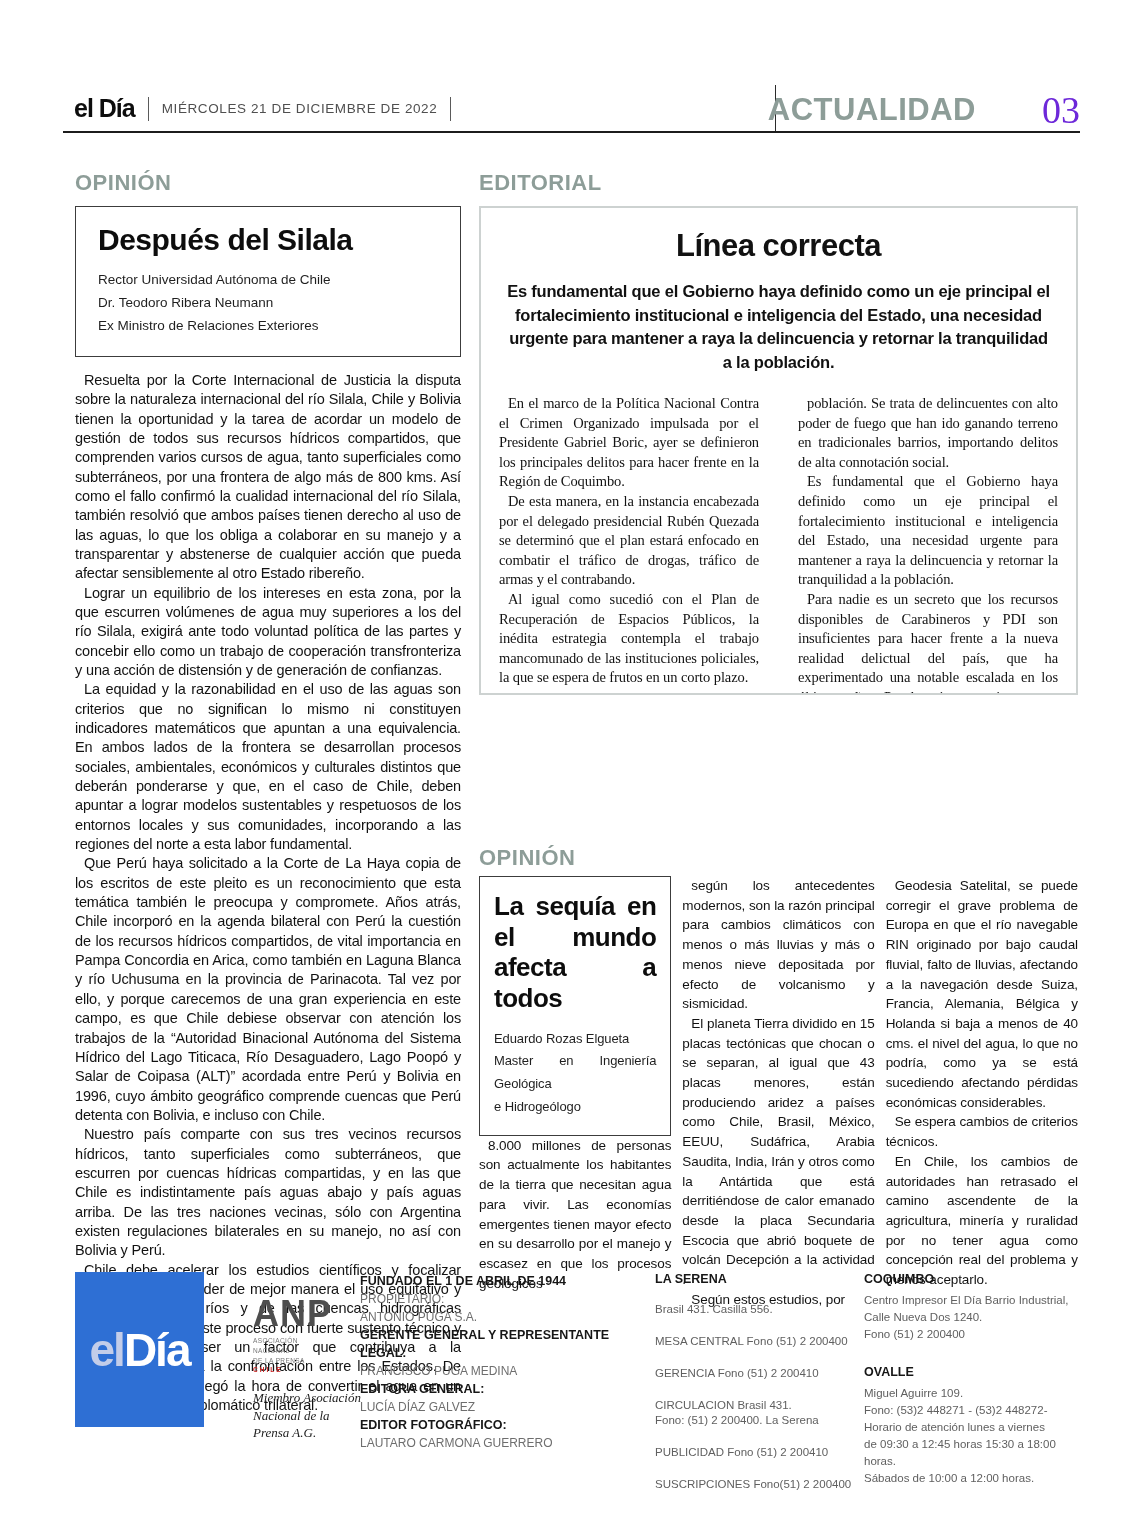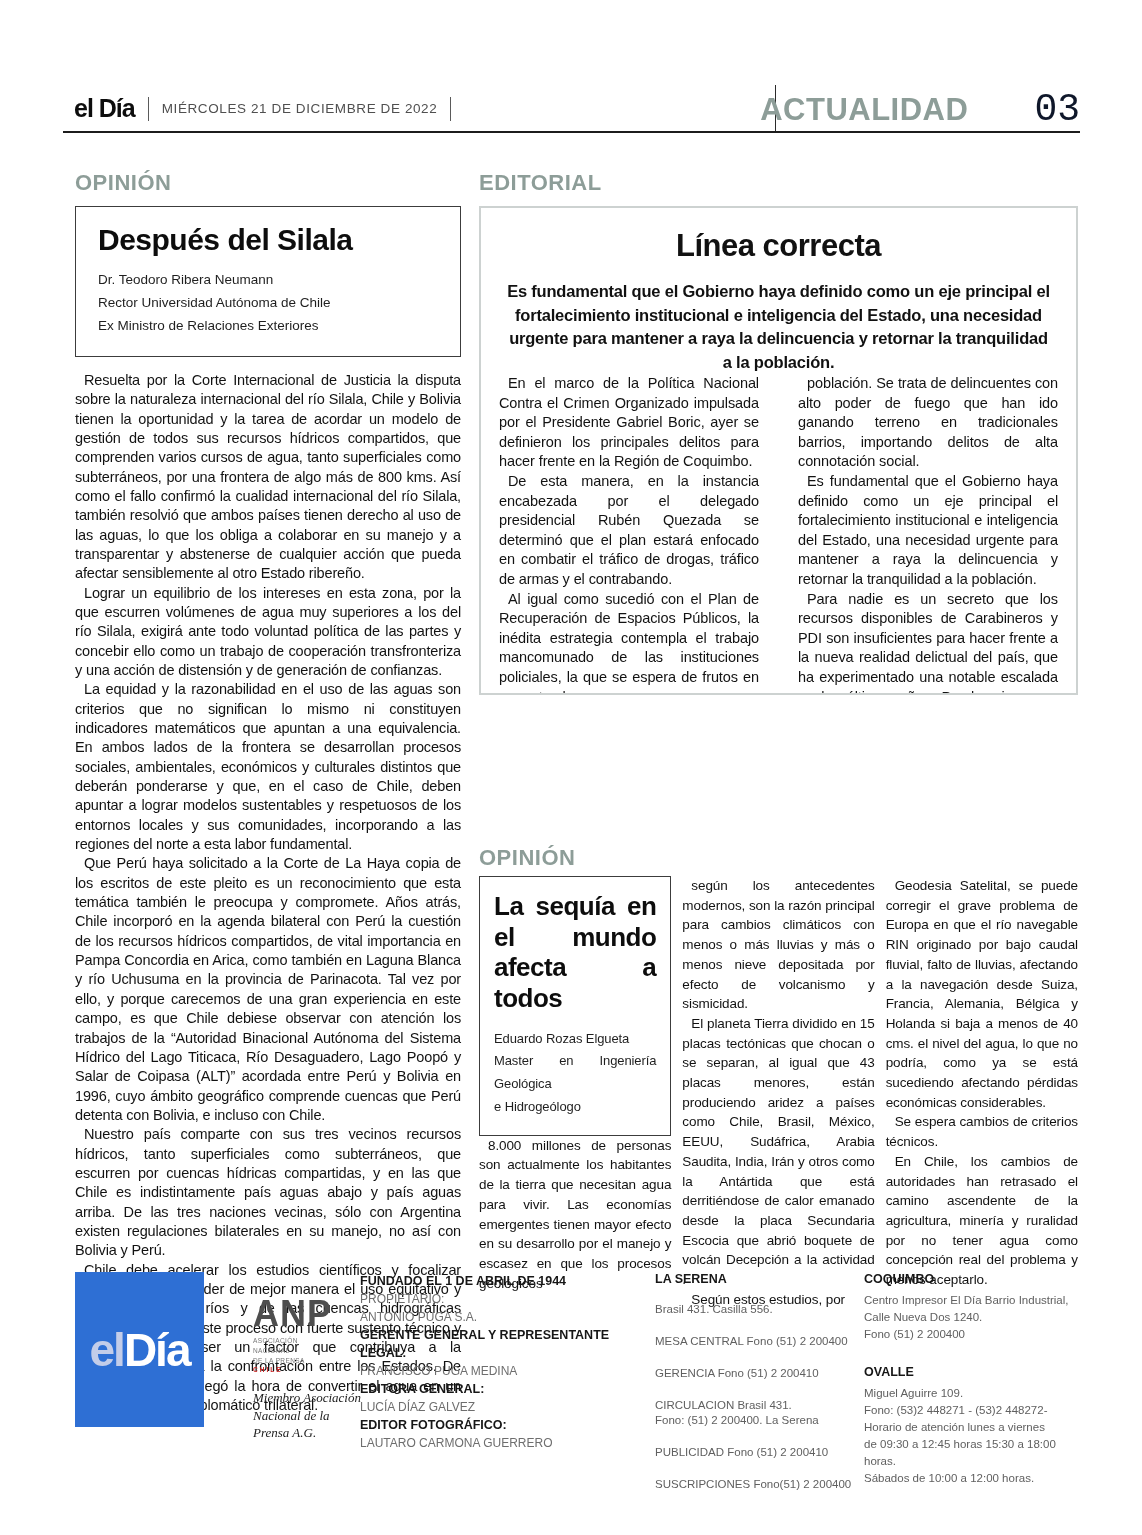--- a/index.html
+++ b/index.html
@@ -8,40 +8,40 @@
 
   
   .hdr-left{position:absolute;left:74px;top:94px;display:flex;align-items:center;gap:13px;text-align:center;}
   .hdr-logo{font-size:25px;font-weight:bold;letter-spacing:-1px;color:#0d0d0d;}
   .hdr-vbar{width:1px;height:24px;background:#5a5a5a;}
   .hdr-date{font-size:13.5px;color:#4f4f4f;letter-spacing:.6px;}
   .hdr-divider-tall{position:absolute;left:775px;top:85px;width:1px;height:47px;background:#2b2b2b;}
   .hdr-right{position:absolute;left:805px;top:88px;width:275px;display:flex;align-items:center;justify-content:flex-end;gap:13px;}
   .hdr-section{font-size:31px;font-weight:bold;letter-spacing:.5px;}
   .hdr-vbar2{width:1px;height:30px;background:#555;}
-  .hdr-page{font-family:Liberation Mono, monospace;font-size:38px;color:#0f172a;margin-left:40px;}
+  .hdr-page{font-family:Liberation Serif, serif;font-size:38px;color:#6d28d9;margin-left:40px;}
   .hdr-rule{position:absolute;left:63px;top:131px;width:1017px;height:2px;background:#1c1c1c;}
 
   
   .kicker{font-size:22px;font-weight:bold;letter-spacing:.5px;}
 
   
   #op1{position:absolute;left:75px;top:170px;width:386px;}
   .op1-box{margin-top:10px;border:1px solid #3c3c3c;padding:16px 22px 18px 22px;}
   .op1-title{font-size:30px;font-weight:bold;letter-spacing:-.5px;color:#0d0d0d;}
   .byline{margin-top:12px;font-size:13.5px;color:#1f1f1f;line-height:1.7;}
   .op1-text{margin-top:14px;font-size:14.5px;line-height:19.35px;text-align:justify;letter-spacing:-.15px;color:#121212;}
   .op1-text p,.ed-col p,.op2-col p{margin:0;text-indent:9px;}
 
   
   #ed{position:absolute;left:479px;top:170px;width:599px;}
   .ed-box{margin-top:10px;border:2px solid #cdd2d1;padding:18px 10px 16px 10px;height:489px;box-sizing:border-box;overflow:hidden;}
   .ed-title{text-align:center;font-size:31px;font-weight:bold;letter-spacing:-.5px;margin-top:2px;}
   .ed-lead{margin:16px auto 0 auto;width:548px;text-align:center;font-weight:bold;font-size:16.5px;line-height:23.5px;letter-spacing:-.2px;}
-  .ed-cols{display:flex;gap:39px;padding:0 8px;}
+  .ed-cols{display:flex;gap:39px;margin-top:20px;padding:0 8px;font-family:Liberation Serif, serif;}
   .ed-col{width:272px;font-size:14.5px;line-height:19.6px;text-align:justify;letter-spacing:-.1px;color:#121212;}
   .ed-col p + p{margin-top:0;}
 
   
   #op2-kicker{position:absolute;left:479px;top:845px;}
   #op2{position:absolute;left:479px;top:876px;width:599px;display:flex;gap:11px;}
   .op2-col{width:193px;font-size:13.5px;line-height:19.7px;text-align:justify;letter-spacing:-.1px;color:#121212;}
   .op2-box{border:1px solid #3c3c3c;padding:14px 14px 16px 14px;}
   .op2-title{font-size:26px;font-weight:bold;line-height:1.18;letter-spacing:-.5px;color:#0d0d0d;}
   .op2-byline{margin-top:14px;font-size:13px;color:#1f1f1f;line-height:1.75;}
@@ -83,22 +83,22 @@
     <span class="hdr-vbar2"></span>
     <span class="hdr-page">03</span>
   </div>
   <div class="hdr-rule"></div>
 
   <div id="op1">
     <div class="kicker" style="color:#8d9d98">OPINIÓN</div>
     <div class="op1-box">
       <div class="op1-title">Después del Silala</div>
       <div class="byline">
+        <div>Rector Universidad Autónoma de Chile</div>
         <div>Dr. Teodoro Ribera Neumann</div>
-        <div>Rector Universidad Autónoma de Chile</div>
         <div>Ex Ministro de Relaciones Exteriores</div>
       </div>
     </div>
     <div class="op1-text">
       <p>Resuelta por la Corte Internacional de Justicia la disputa sobre la naturaleza internacional del río Silala, Chile y Bolivia tienen la oportunidad y la tarea de acordar un modelo de gestión de todos sus recursos hídricos compartidos, que comprenden varios cursos de agua, tanto superficiales como subterráneos, por una frontera de algo más de 800 kms. Así como el fallo confirmó la cualidad internacional del río Silala, también resolvió que ambos países tienen derecho al uso de las aguas, lo que los obliga a colaborar en su manejo y a transparentar y abstenerse de cualquier acción que pueda afectar sensiblemente al otro Estado ribereño.</p>
       <p>Lograr un equilibrio de los intereses en esta zona, por la que escurren volúmenes de agua muy superiores a los del río Silala, exigirá ante todo voluntad política de las partes y concebir ello como un trabajo de cooperación transfronteriza y una acción de distensión y de generación de confianzas.</p>
       <p>La equidad y la razonabilidad en el uso de las aguas son criterios que no significan lo mismo ni constituyen indicadores matemáticos que apuntan a una equivalencia. En ambos lados de la frontera se desarrollan procesos sociales, ambientales, económicos y culturales distintos que deberán ponderarse y que, en el caso de Chile, deben apuntar a lograr modelos sustentables y respetuosos de los entornos locales y sus comunidades, incorporando a las regiones del norte a esta labor fundamental.</p>
       <p>Que Perú haya solicitado a la Corte de La Haya copia de los escritos de este pleito es un reconocimiento que esta temática también le preocupa y compromete. Años atrás, Chile incorporó en la agenda bilateral con Perú la cuestión de los recursos hídricos compartidos, de vital importancia en Pampa Concordia en Arica, como también en Laguna Blanca y río Uchusuma en la provincia de Parinacota. Tal vez por ello, y porque carecemos de una gran experiencia en este campo, es que Chile debiese observar con atención los trabajos de la “Autoridad Binacional Autónoma del Sistema Hídrico del Lago Titicaca, Río Desaguadero, Lago Poopó y Salar de Coipasa (ALT)” acordada entre Perú y Bolivia en 1996, cuyo ámbito geográfico comprende cuencas que Perú detenta con Bolivia, e incluso con Chile.</p>
       <p>Nuestro país comparte con sus tres vecinos recursos hídricos, tanto superficiales como subterráneos, que escurren por cuencas hídricas compartidas, y en las que Chile es indistintamente país aguas abajo y país aguas arriba.  De las tres naciones vecinas, sólo con Argentina existen regulaciones bilaterales en su manejo, no así con Bolivia y Perú.</p>
       <p>Chile debe acelerar los estudios científicos y focalizar recursos para entender de mejor manera el uso equitativo y razonable de los ríos y de las cuencas hidrográficas comunes. Llevado este proceso con fuerte sustento técnico y científico, puede ser un factor que contribuya a la colaboración y no a la confrontación entre los Estados. De ahí entonces, que llegó la hora de convertir el agua en un campo de trabajo diplomático trilateral.</p>

